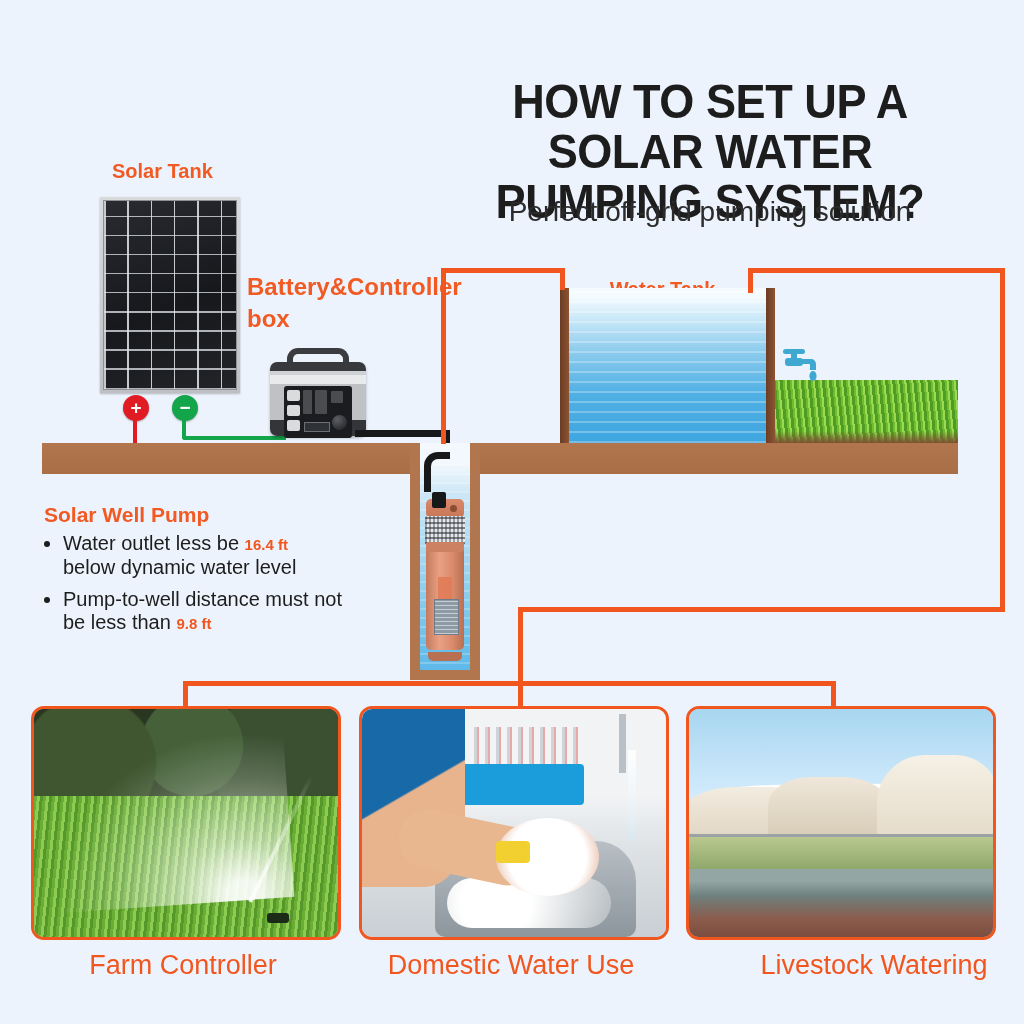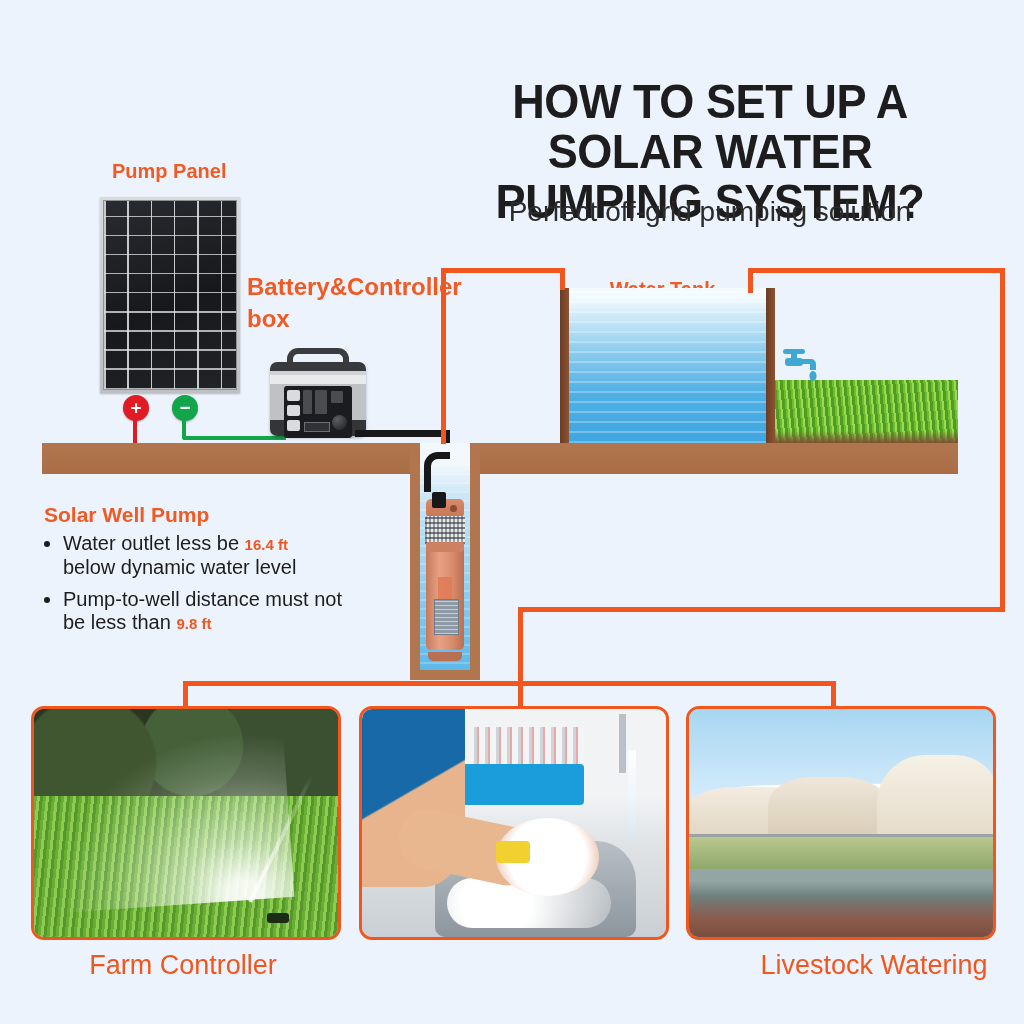--- a/index.html
+++ b/index.html
@@ -256,21 +256,21 @@
   #photo-cows .rail{position:absolute;left:0;bottom:44%;width:100%;height:3px;background:#9aa2a6;}
 </style>
 </head>
 <body>
 
 <div id="stage">
 
   <div class="title">HOW TO SET UP A SOLAR WATER PUMPING SYSTEM?</div>
   <div class="subtitle">Perfect off-grid pumping solution</div>
 
-  <div class="olabel" id="solar-panel-label">Pump Panel</div>
+  <div class="olabel" id="solar-panel-label">Solar Tank</div>
   <div id="solar-panel">
     <div id="solar-cells"></div>
   </div>
 
   <div class="terminal" id="terminal-positive">+</div>
   <div class="terminal" id="terminal-negative">−</div>
   <div class="wire" id="wire-positive"></div>
   <div class="wire" id="wire-negative"></div>
 
   <div class="olabel" id="battery-label">Battery&amp;Controller box</div>
@@ -375,20 +375,21 @@
       <div class="plates"></div>
       <div class="rack"></div>
       <div class="sink"></div>
       <div class="suds"></div>
       <div class="person"></div>
       <div class="arm"></div>
       <div class="bigplate"></div>
       <div class="sponge"></div>
     </div>
   </div>
+  <div class="caption" id="caption-2">Domestic Water Use</div>
 
   <div class="card" id="card-3">
     <div id="photo-cows">
       <div class="sky"></div>
       <div class="clouds"></div>
       <div class="cowA"></div>
       <div class="cowB"></div>
       <div class="cowC"></div>
       <div class="troughwater"></div>
       <div class="rail"></div>

